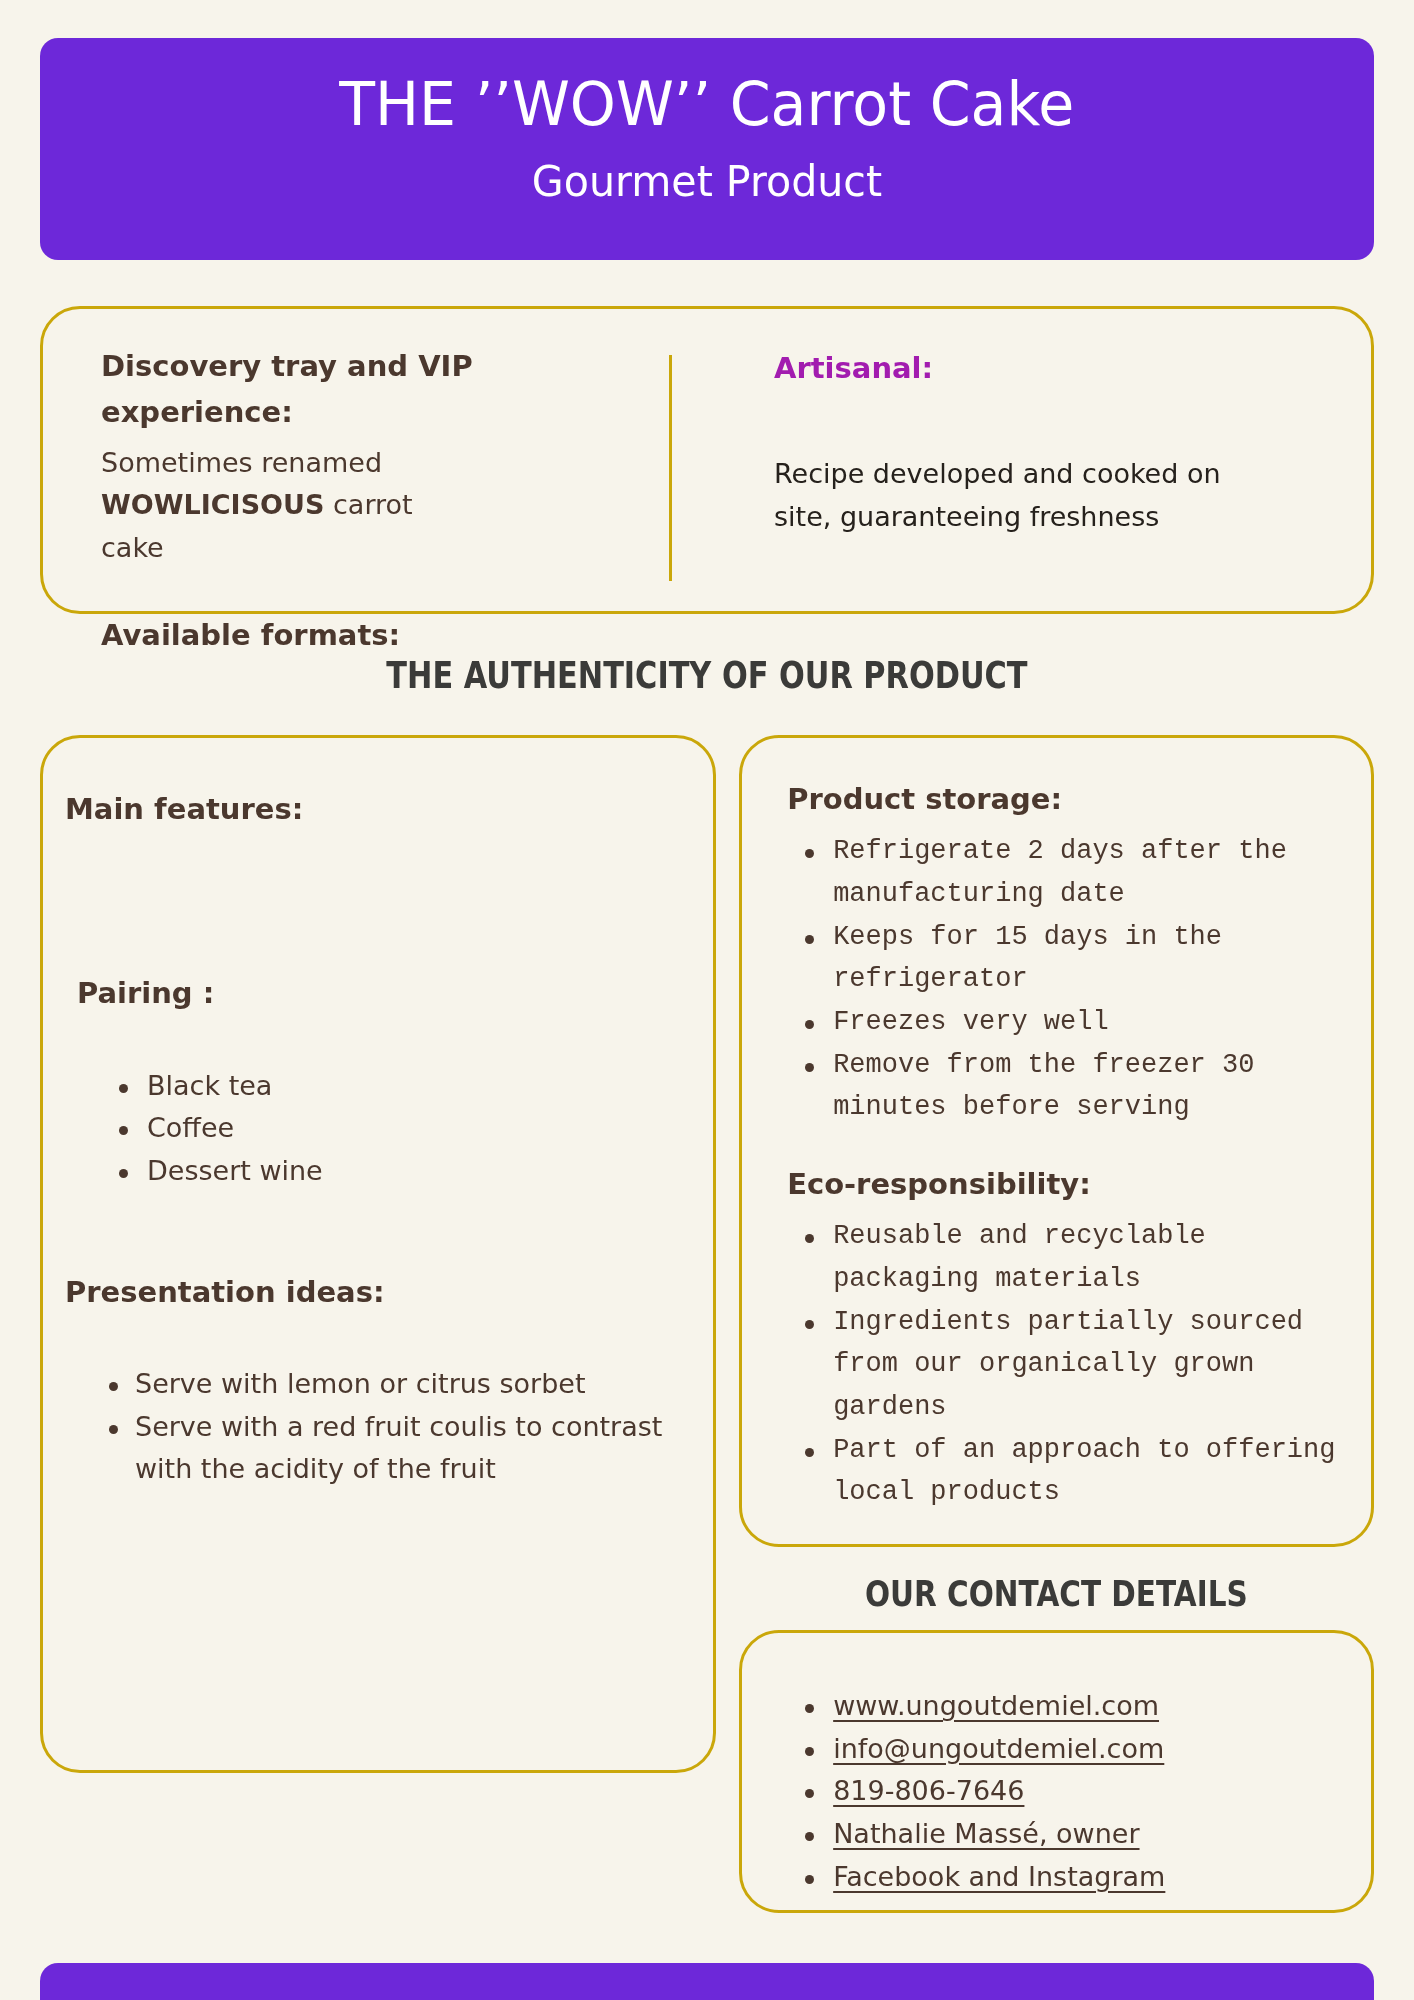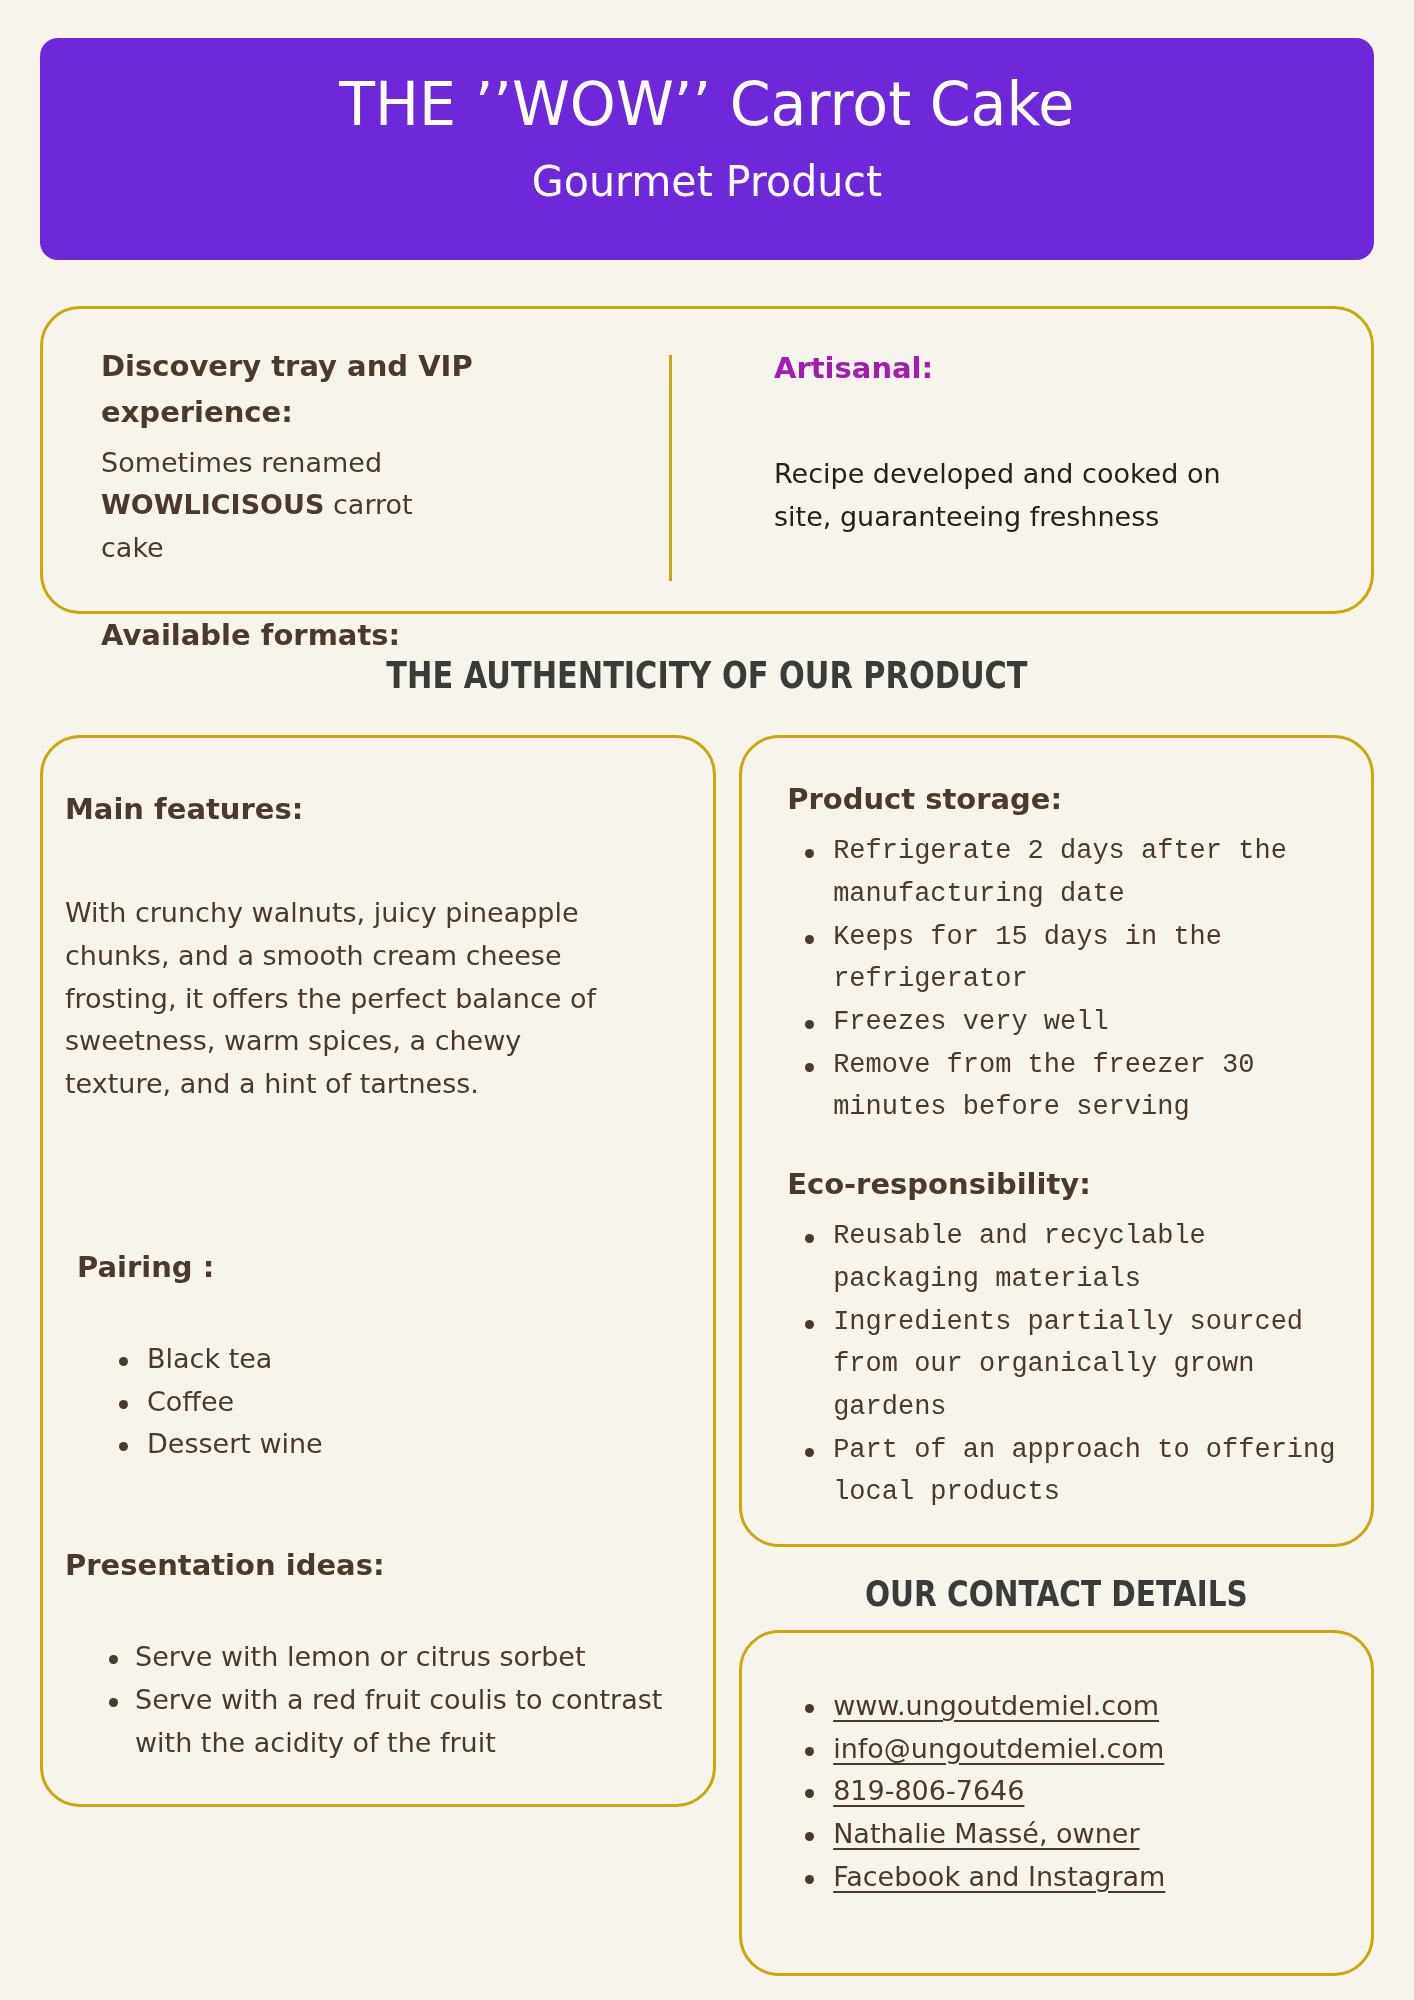--- a/index.html
+++ b/index.html
@@ -133,21 +133,21 @@
     padding:38px 34px 30px 45px;
   }
   .storage-box .bullets { margin-top:8px; margin-left:0;font-family:Liberation Mono, monospace; }
   .storage-box .bullets li { padding-left:46px; max-width:565px; }
   .storage-box .bullets li::before { left:18px; }
   .eco-h { margin-top:32px; }
 
   .contact-heading { margin-top:26px; font-size:36px; }
   .contact-box {
     margin-top:16px;
-    height:346px;
+    height:283px;
     padding:52px 30px 30px 45px;
   }
   .contact-box .bullets li { padding-left:46px; }
   .contact-box .bullets li::before { left:18px; }
   .contact-box .bullets { margin-top:0; }
   .link { text-decoration:underline; text-underline-offset:5px; cursor:pointer; }
 </style>
 </head>
 <body>
 
@@ -172,21 +172,20 @@
       </div>
     </section>
 
     <h1 class="section-heading"><span>THE AUTHENTICITY OF OUR PRODUCT</span></h1>
 
     <div class="columns">
 
       <div class="col-left">
         <section class="box features-box">
           <div class="h2">Main features:</div>
-          <p class="body-text feat-body">With crunchy walnuts, juicy pineapple chunks, and a smooth cream cheese frosting, it offers the perfect balance of sweetness, warm spices, a chewy texture, and a hint of tartness.</p>
           <div class="h2 pairing-h">Pairing :</div>
           <ul class="bullets">
               <li><span>Black tea</span></li>
               <li><span>Coffee</span></li>
               <li><span>Dessert wine</span></li>
             </ul>
           <div class="h2 presentation-h">Presentation ideas:</div>
           <ul class="bullets presentation-list">
               <li><span>Serve with lemon or citrus sorbet</span></li>
               <li><span>Serve with a red fruit coulis to contrast with the acidity of the fruit</span></li>

